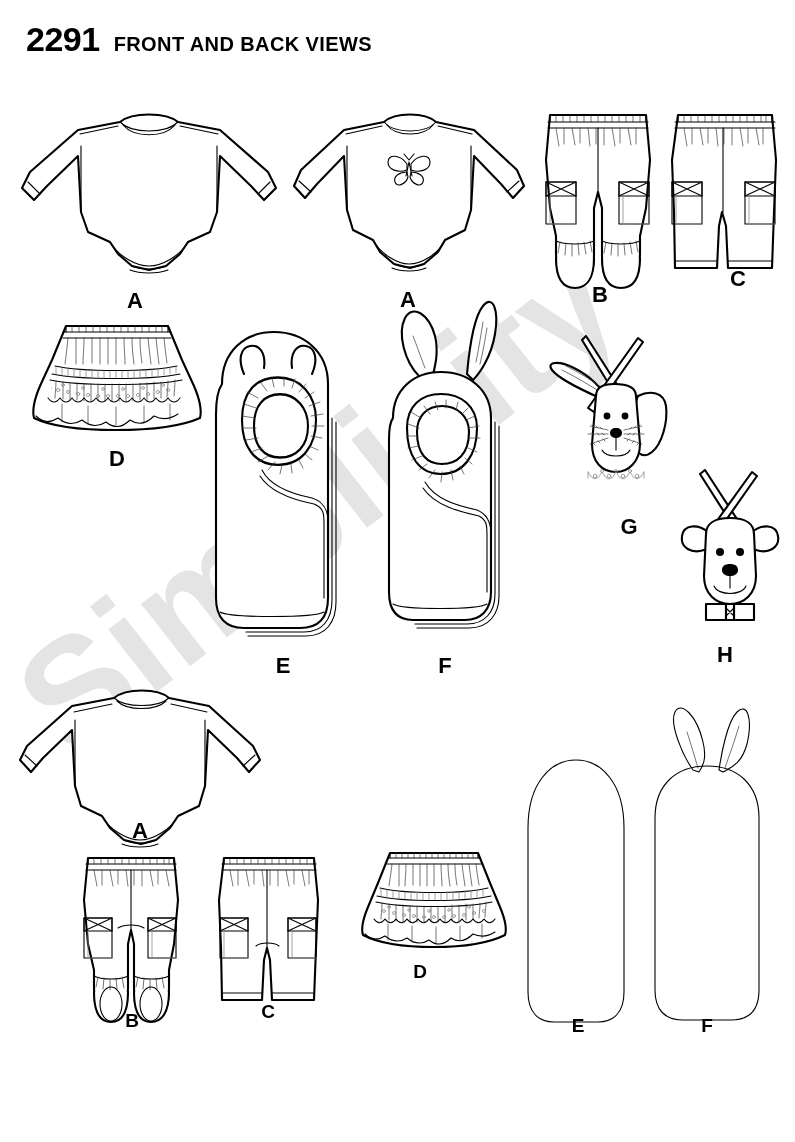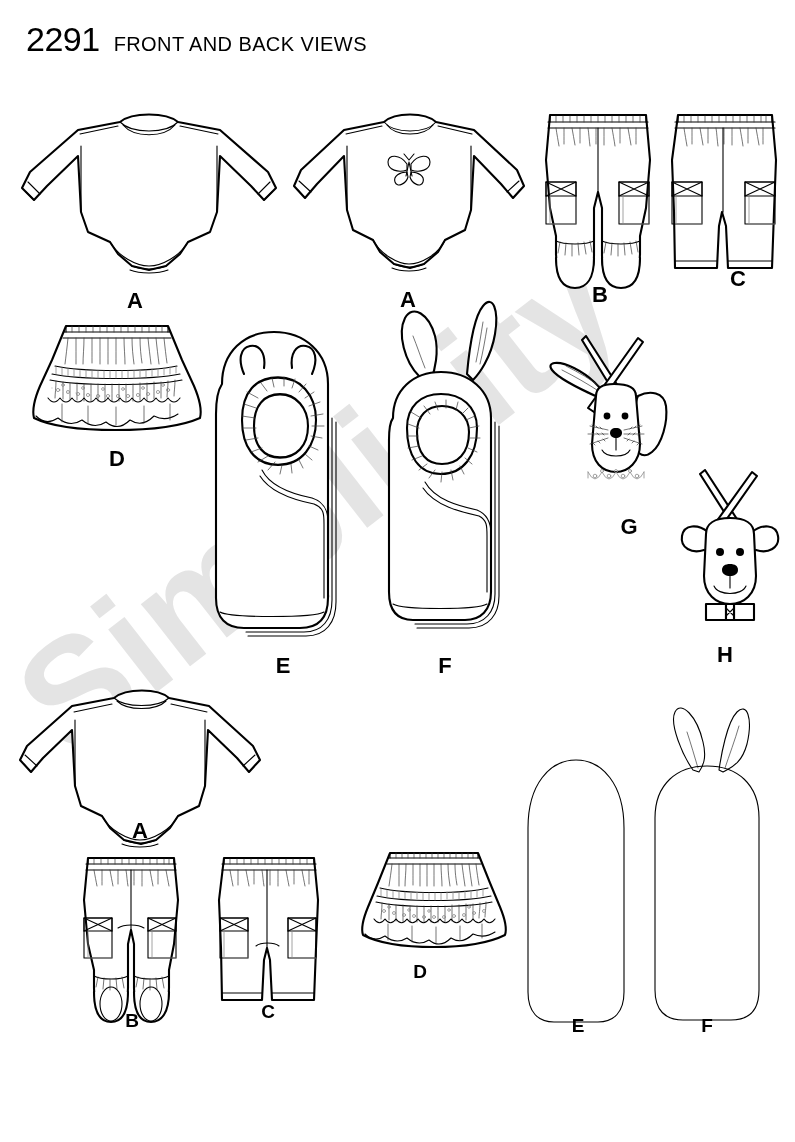--- a/index.html
+++ b/index.html
@@ -25,27 +25,27 @@
     position: absolute;
     left: 26px;
     top: 22px;
     display: flex;
     align-items: baseline;
     gap: 14px;
     z-index: 40;
   }
   #pattern-number {
     font-size: 34px;
-    font-weight: normal;
+    font-weight: bold;
     letter-spacing: -0.5px;
     line-height: 1;
   }
   #views-title {
     font-size: 20px;
-    font-weight: normal;
+    font-weight: bold;
     letter-spacing: 0.4px;
     line-height: 1;
   }
 
   
   #watermark {
     position: absolute;
     left: 0;
     top: 0;
     width: 795px;

